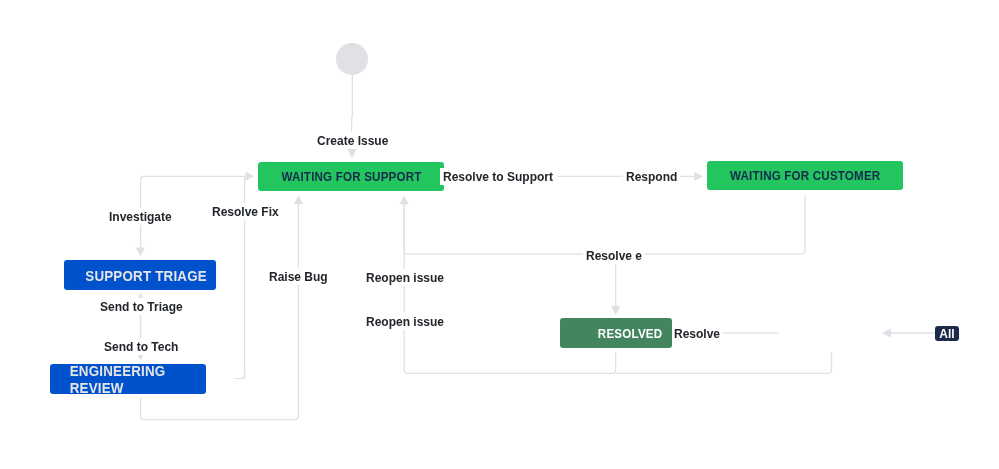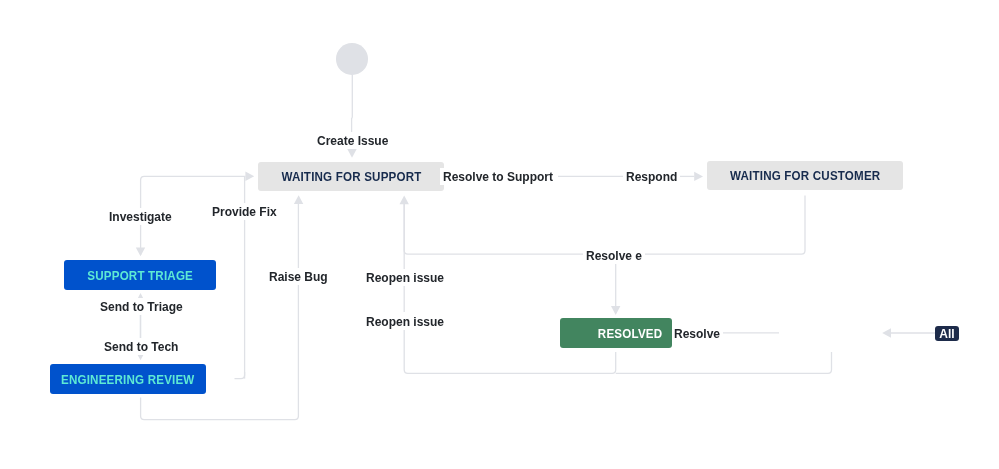--- a/index.html
+++ b/index.html
@@ -4,22 +4,22 @@
 <title>Workflow Diagram</title>
 <style>
   html,body{margin:0;padding:0;}
   body{width:999px;height:469px;background:#ffffff;overflow:hidden;
        font-family:"Liberation Sans",sans-serif;}
   #canvas{position:relative;width:999px;height:469px;}
   svg#wires{position:absolute;left:0;top:0;width:999px;height:469px;}
   .node{position:absolute;display:flex;align-items:center;justify-content:center;
         border-radius:3px;box-sizing:border-box;font-weight:bold;letter-spacing:.2px;}
   .node span{display:block;transform:scaleX(.893) translateZ(0);transform-origin:center center;}
-  .n-status{background:#e5e5e5;color:#172B4D;font-size:13px;}
-  .n-blue{background:#0052CC;color:#5eead4;font-size:13px;}
+  .n-status{background:#22c55e;color:#172B4D;font-size:13px;}
+  .n-blue{background:#0052CC;color:#e5e5e5;font-size:15px;padding-left:12px;}
   .n-green{background:#42855F;color:#FFFFFF;font-size:13px;padding-left:28px;}
   .start-dot{position:absolute;border-radius:50%;background:#DFE1E6;}
   .edge-label{position:absolute;color:#22262B;font-size:12px;font-weight:bold;
               white-space:nowrap;background:#ffffff;line-height:13px;padding:3px 3px 1px;
               transform:translateZ(0);will-change:transform;text-align:center;}
   .all-badge{position:absolute;background:#1D2B4A;color:#FFFFFF;font-size:12px;
              font-weight:bold;border-radius:3px;display:flex;align-items:center;
              justify-content:center;}
   .all-badge span{display:block;transform:translateZ(0);}
 </style>
@@ -94,21 +94,21 @@
   </div>
 
   <div class="all-badge" style="left:935px;top:326px;width:24px;height:15px;">
     <span>All</span>
   </div>
 
   <div class="edge-label" style="left:314px;top:132px;">Create Issue</div>
   <div class="edge-label" style="left:440px;top:168px;">Resolve to Support</div>
   <div class="edge-label" style="left:623px;top:168px;">Respond</div>
   <div class="edge-label" style="left:106px;top:208px;">Investigate</div>
-  <div class="edge-label" style="left:209px;top:203px;">Provide Fix</div>
+  <div class="edge-label" style="left:209px;top:203px;">Resolve Fix</div>
   <div class="edge-label" style="left:97px;top:298px;">Send to Triage</div>
   <div class="edge-label" style="left:101px;top:338px;">Send to Tech</div>
   <div class="edge-label" style="left:266px;top:268px;">Raise Bug</div>
   <div class="edge-label" style="left:363px;top:269px;">Reopen issue</div>
   <div class="edge-label" style="left:363px;top:313px;">Reopen issue</div>
   <div class="edge-label" style="left:583px;top:247px;">Resolve e</div>
   <div class="edge-label" style="left:672px;top:325px;padding-left:2px;">Resolve</div>
 </div>
 
 </body></html>

